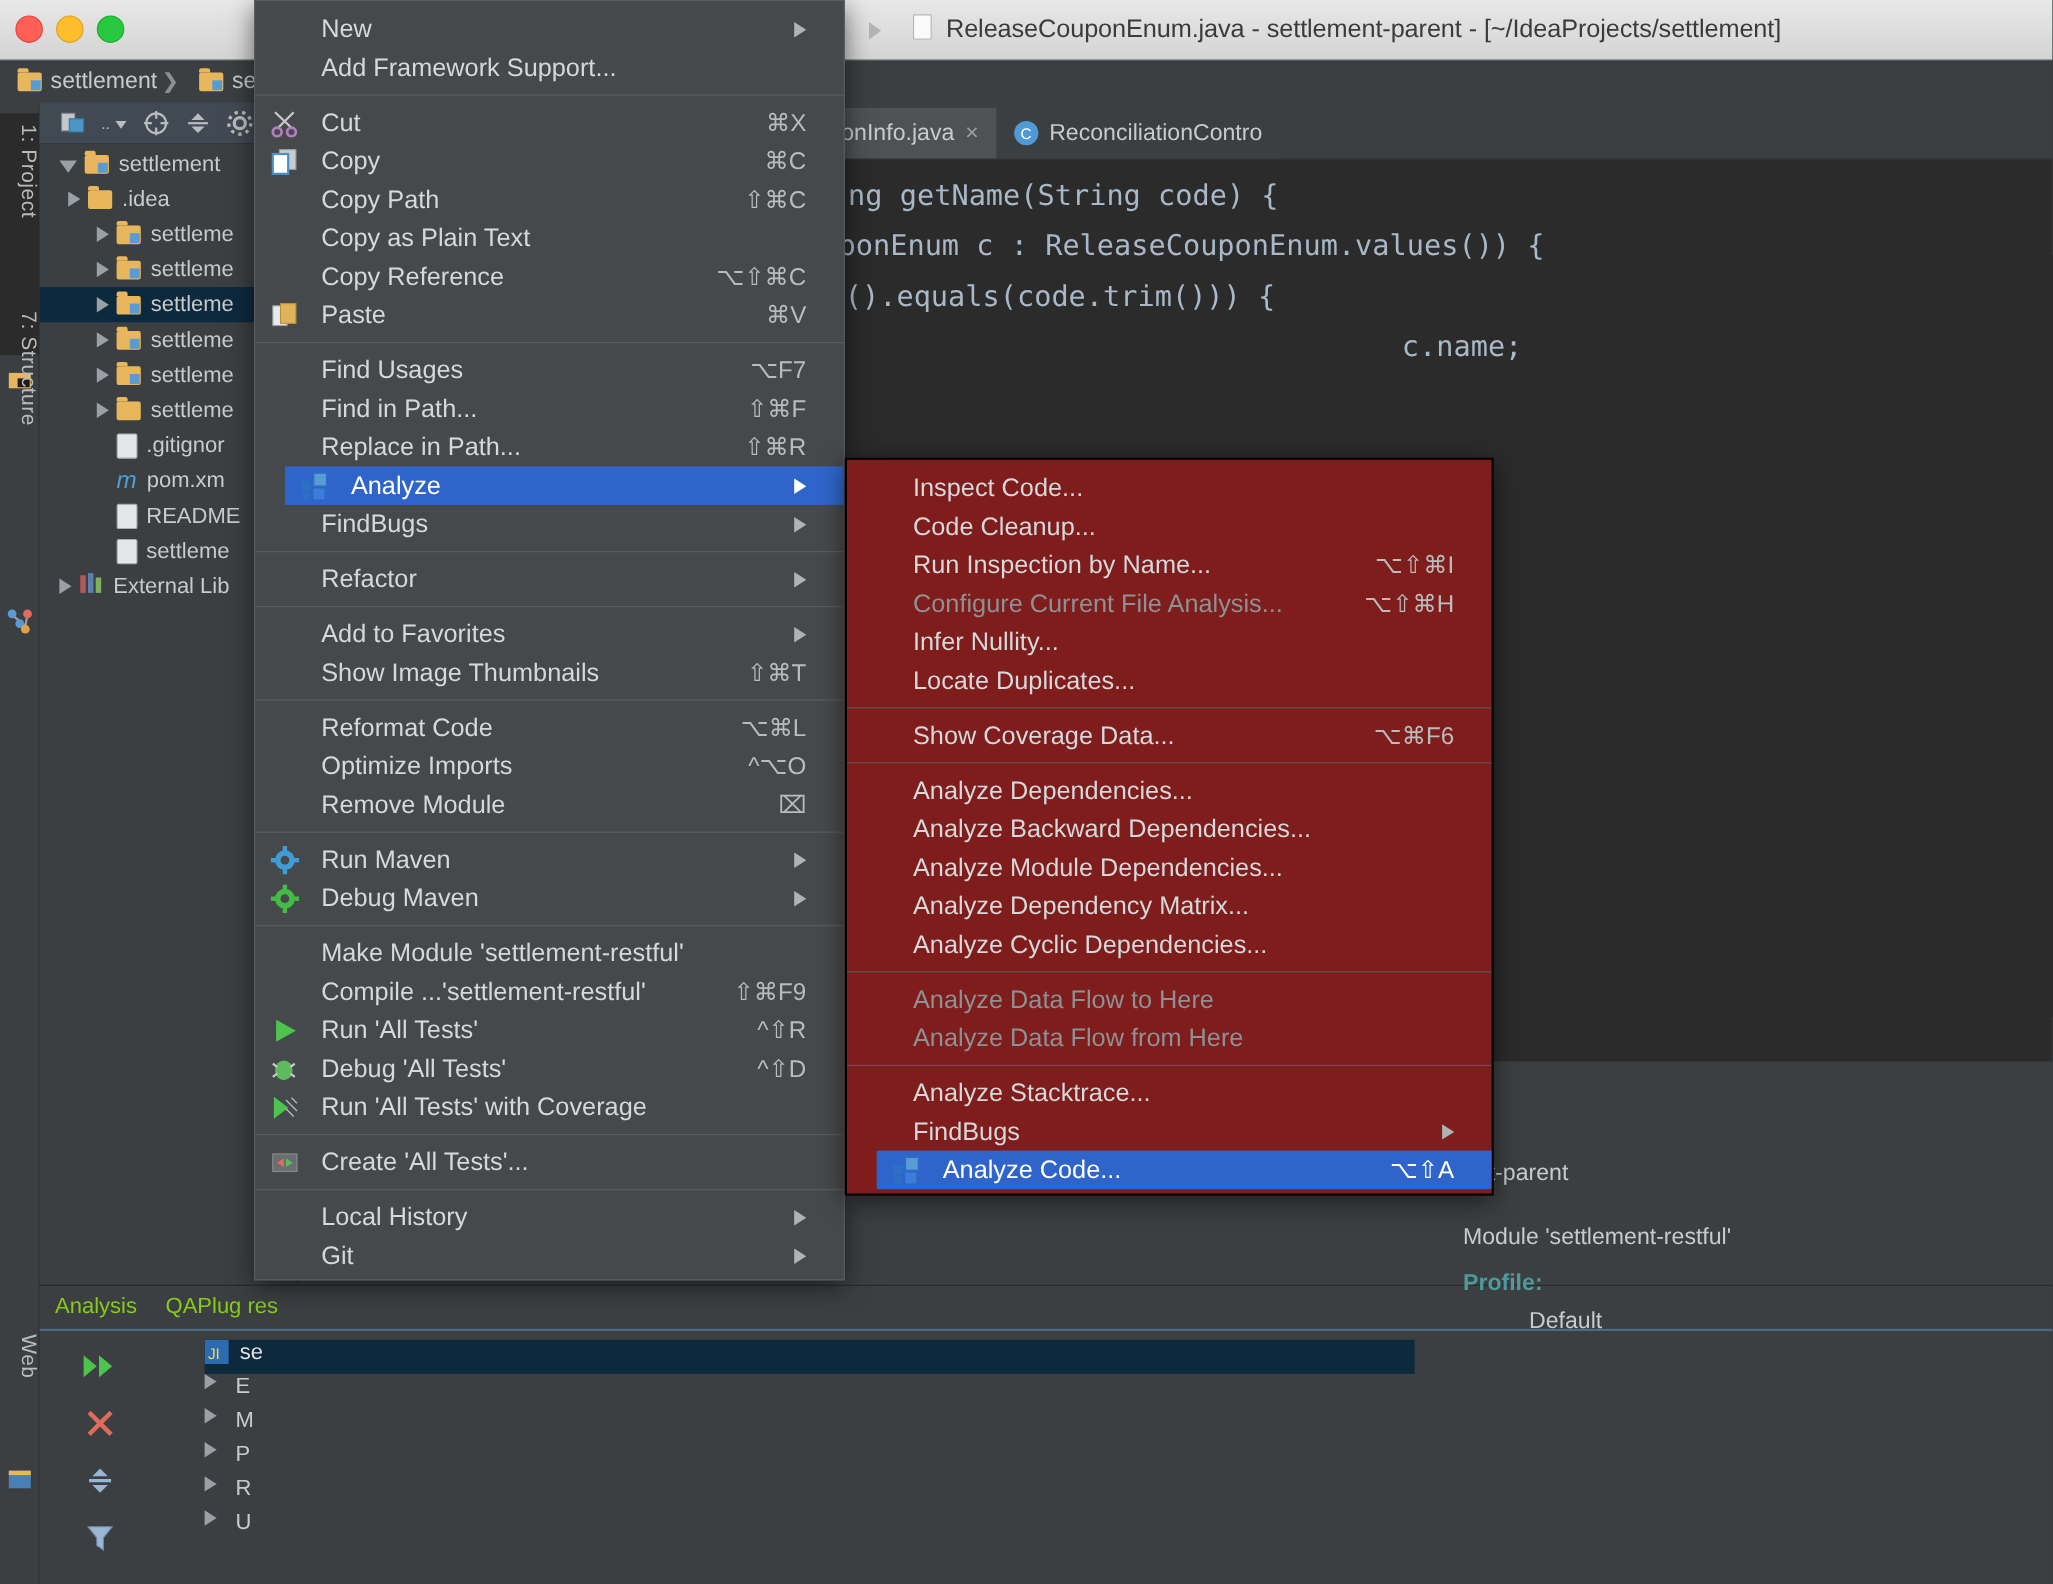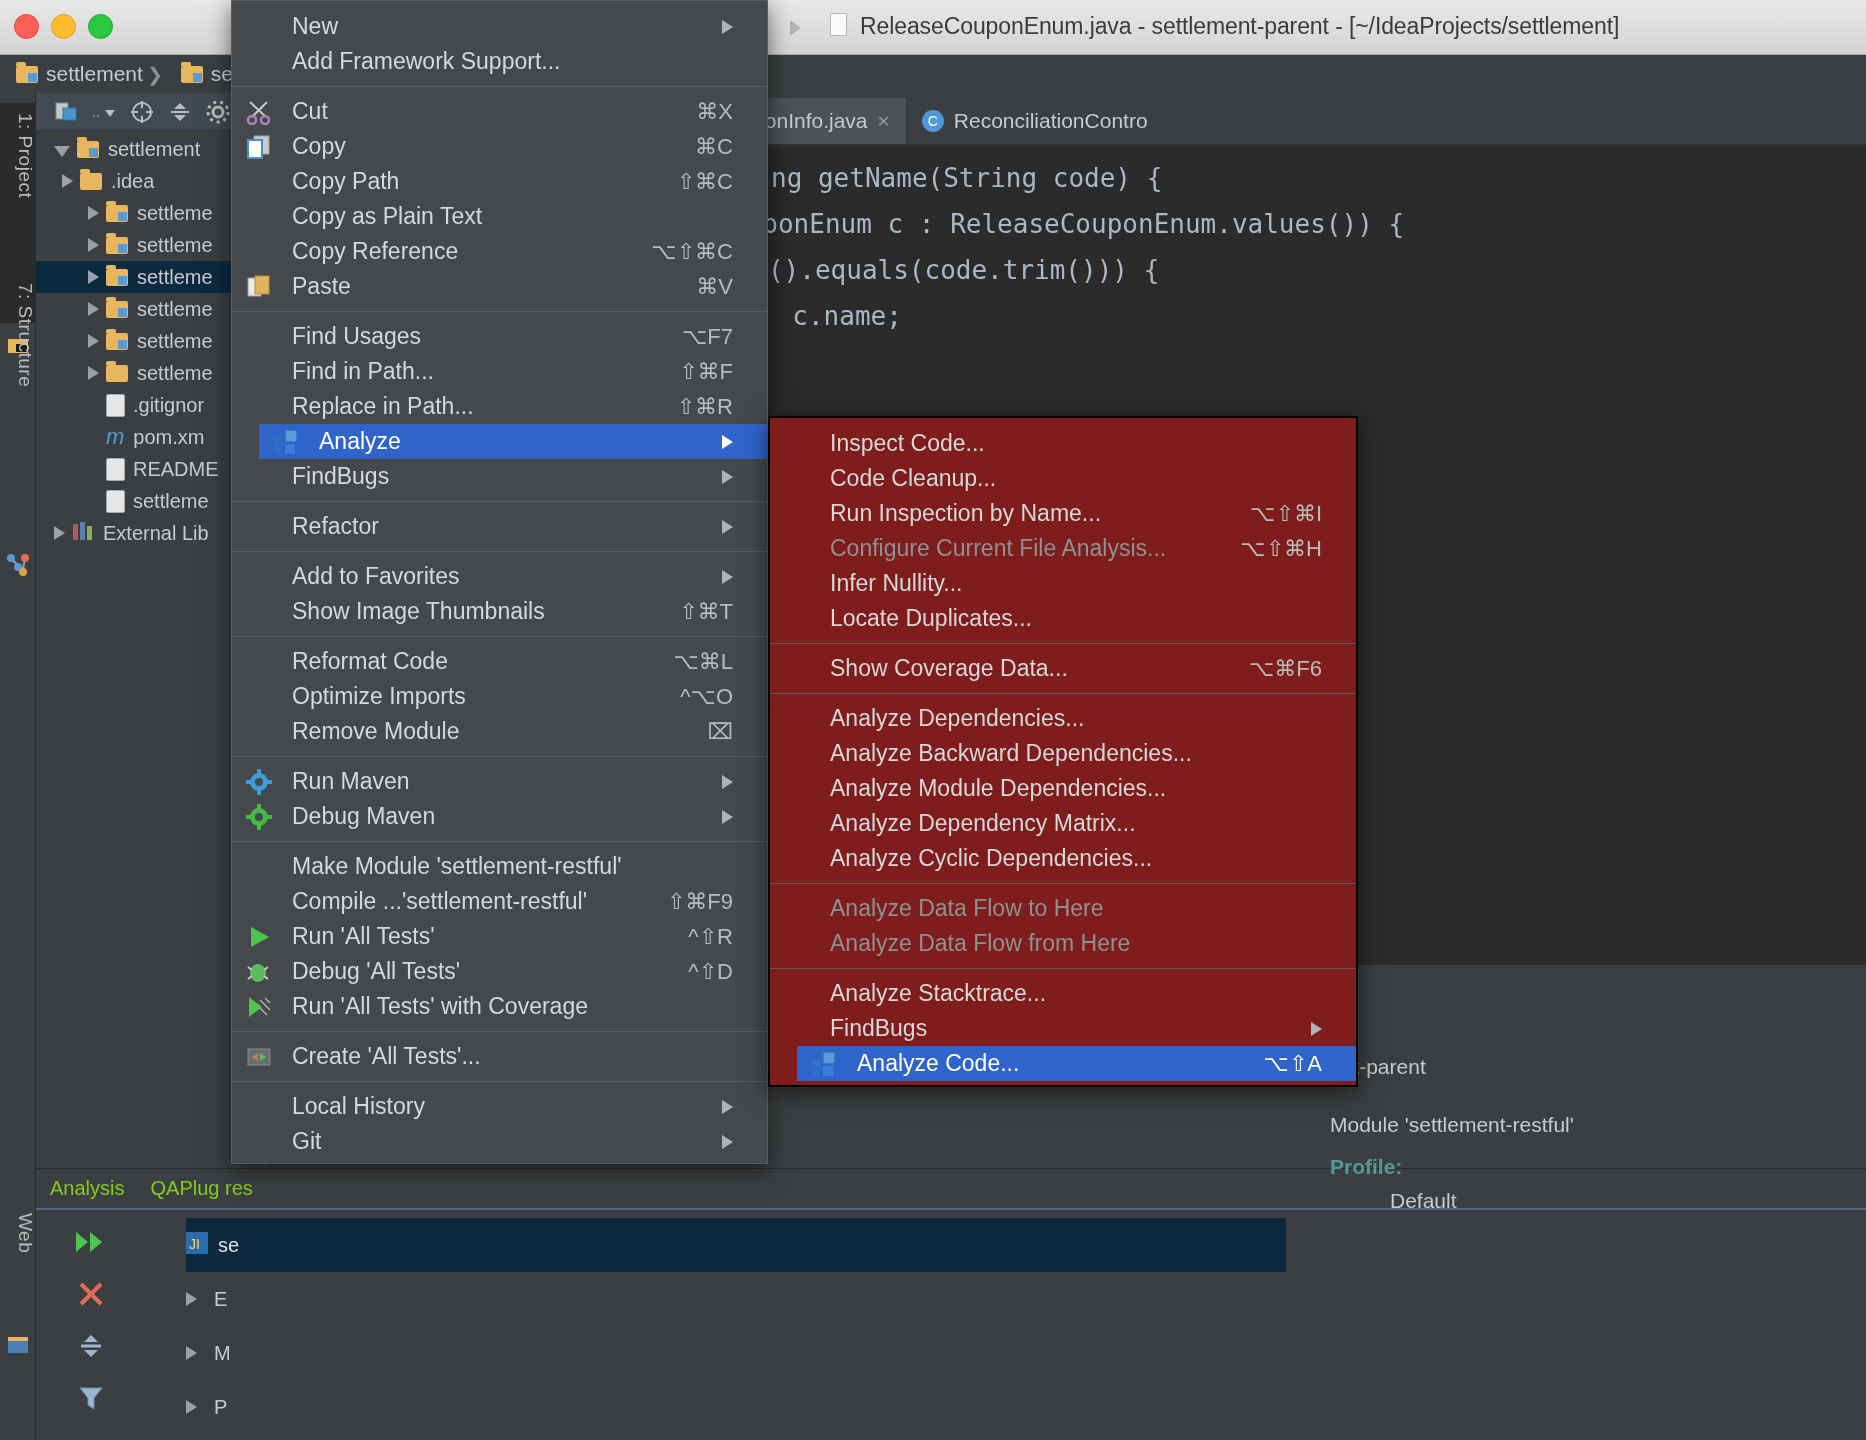--- a/index.html
+++ b/index.html
@@ -149,21 +149,21 @@
     position: absolute; left: 36px; top: 1208px; width: 1830px; height: 232px;
     background: #3c3f41; border-top: 2px solid #4a6a8a;
   }
   .bb-toolbar {
     position: absolute; left: 0; top: 0; width: 110px; height: 232px;
     display: flex; flex-direction: column; align-items: center; gap: 12px;
     padding-top: 12px;
   }
   .bb-ico { width: 40px; height: 40px; display: flex; align-items: center; justify-content: center; }
   .bb-tree { position: absolute; left: 150px; top: 8px; width: 1100px; font-size: 20px; color: #c8cacb; }
-  .bb-row { height: 54px; display: flex; align-items: center; gap: 10px; }
+  .bb-row { height: 31px; display: flex; align-items: flex-start; gap: 10px; }
   .bb-row.head { background: #0d293e; color: #e0e2e4; }
   .right-info {
     position: absolute; left: 1290px; top: 10px; width: 540px;
     font-size: 21px; color: #c8cacb; line-height: 34px;
   }
   .ri-teal { color: #4e9a9a; font-weight: bold; }
 
   
   .ctx {
     position: absolute; left: 231px; top: 0px; width: 537px;
@@ -215,21 +215,21 @@
     <div class="etab dim">
       <span class="cls-ico">C</span>
       <span class="label">ReconciliationContro</span>
     </div>
   </div>
 
   <div class="code">
     <div class="ln" style="padding-left:500px;"><span class="ty">ng getName(String code) {</span></div>
     <div class="ln" style="padding-left:460px;"><span class="ty">ouponEnum c : ReleaseCouponEnum.values()) {</span></div>
     <div class="ln" style="padding-left:450px;"><span class="ty">ode().equals(code.trim())) {</span></div>
-    <div class="ln" style="padding-left:490px;"><span class="ty">  c.name;</span></div>
+    <div class="ln" style="padding-left:490px;text-align:center;"><span class="ty">  c.name;</span></div>
   </div>
 
   <div class="left-strip">
     <div class="strip-btn active" style="top:10px;height:220px;">
       <span>1: Project</span>
     </div>
     <div class="strip-ico" style="top:240px;">
       <svg width="24" height="24" viewBox="0 0 24 24">
           <rect x="2" y="6" width="20" height="14" fill="#e8b75d"></rect>
           <rect x="10" y="11" width="11" height="8" fill="#1c1c1c"></rect>

